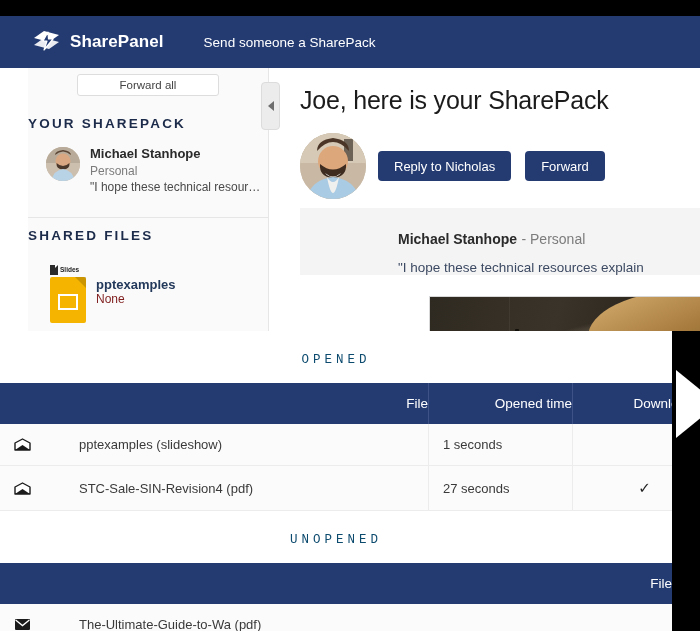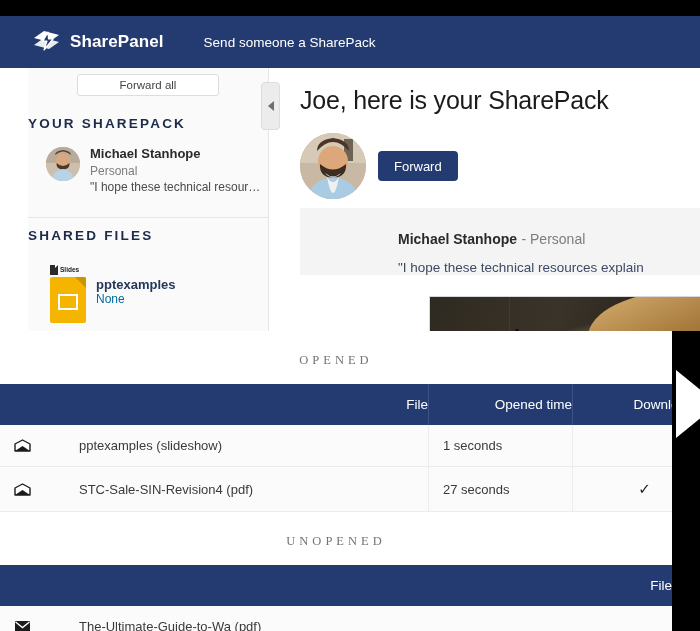--- a/index.html
+++ b/index.html
@@ -56,21 +56,21 @@
   .gfile.slides{background:#f4b400;}
   .gfile.docs{background:#4285f4;}
   .gfile .glyph{position:absolute;left:50%;top:54%;transform:translate(-50%,-50%);width:16px;height:12px;border:2.5px solid #fff;background:transparent;}
   .gfile.docs .glyph{border:none;width:18px;height:14px;background:
       linear-gradient(#fff,#fff) 0 0/18px 2px no-repeat,
       linear-gradient(#fff,#fff) 0 4px/18px 2px no-repeat,
       linear-gradient(#fff,#fff) 0 8px/18px 2px no-repeat,
       linear-gradient(#fff,#fff) 0 12px/12px 2px no-repeat;}
   .file-meta{padding-top:12px;}
   .file-name{font-size:13px;font-weight:bold;color:#23395b;}
-  .file-sub{font-size:12px;color:#0369a1;}
+  .file-sub{font-size:12px;color:#7f1d1d;}
 
   
   #collapse-handle{
     position:absolute;left:261px;top:14px;width:17px;height:46px;background:#ececec;
     border:1px solid #dcdcdc;border-radius:4px;display:flex;align-items:center;justify-content:center;cursor:pointer;z-index:5;
   }
   #collapse-handle .tri{width:0;height:0;border-top:5px solid transparent;border-bottom:5px solid transparent;border-right:6px solid #6f6f6f;}
 
   
   #main{position:absolute;left:269px;top:0;width:431px;height:579px;background:#fff;}
@@ -114,22 +114,22 @@
 
   
   #band-bottom{position:absolute;left:0;top:331px;width:700px;height:300px;background:#000;}
   #band-right{position:absolute;left:672px;top:331px;width:28px;height:300px;background:#000;}
 
   
   #stats-panel{
     position:absolute;left:0;top:331px;width:672px;height:300px;background:#ffffff;overflow:hidden;
   }
   .section-label{
-    text-align:center;font-size:12.5px;letter-spacing:4px;color:#737373;
-    padding:22px 0 16px 0;font-family:Liberation Serif, serif;
+    text-align:center;font-size:12.5px;letter-spacing:4px;color:#0c4a6e;
+    padding:22px 0 16px 0;font-family:Liberation Mono, monospace;
   }
   table.stats{width:672px;border-collapse:collapse;table-layout:fixed;}
   table.stats thead th{
     background:#243b72;color:#fff;font-size:13.5px;font-weight:normal;text-align:right;
     padding:13px 0 13px 14px;border-right:1px solid #3e5288;
   }
   table.stats thead th:last-child{border-right:none;}
   table.stats tbody td{
     font-size:13px;color:#3a3a3a;padding:13px 0 13px 14px;
     border-bottom:1px solid #ececec;border-right:1px solid #ececec;background:#fbfbfb;
@@ -241,20 +241,21 @@
             <rect x="0" y="0" width="66" height="30" fill="#d6cab6"></rect>
             <rect x="44" y="6" width="9" height="22" fill="#6d6256"></rect>
             <circle cx="33" cy="28" r="15" fill="#dda77c"></circle>
             <path d="M17 18 Q33 0 49 18 Q49 7 33 5 Q17 7 17 18Z" fill="#4a3526"></path>
             <path d="M20 31 Q33 42 46 31 Q47 44 33 45 Q19 44 20 31Z" fill="#3d2c1f"></path>
             <path d="M25 40 Q33 47 41 40 Q38 44 33 44 Q28 44 25 40Z" fill="#ffffff"></path>
             <path d="M6 66 Q12 46 33 44 Q54 46 60 66Z" fill="#a9cbe4"></path>
             <path d="M27 44 Q33 54 39 44 Q36 60 33 60 Q30 60 27 44Z" fill="#f0f0ee"></path>
           </svg>
         </div>
+        <button class="pill-btn">Reply to Nicholas</button>
         <button class="pill-btn">Forward</button>
       </div>
 
       <div id="msg-card">
         <div id="msg-inner">
           <div>
             <span id="msg-from">Michael Stanhope</span>
             <span id="msg-org">- Personal</span>
           </div>
           <div id="msg-body">"I hope these technical resources explain</div>

